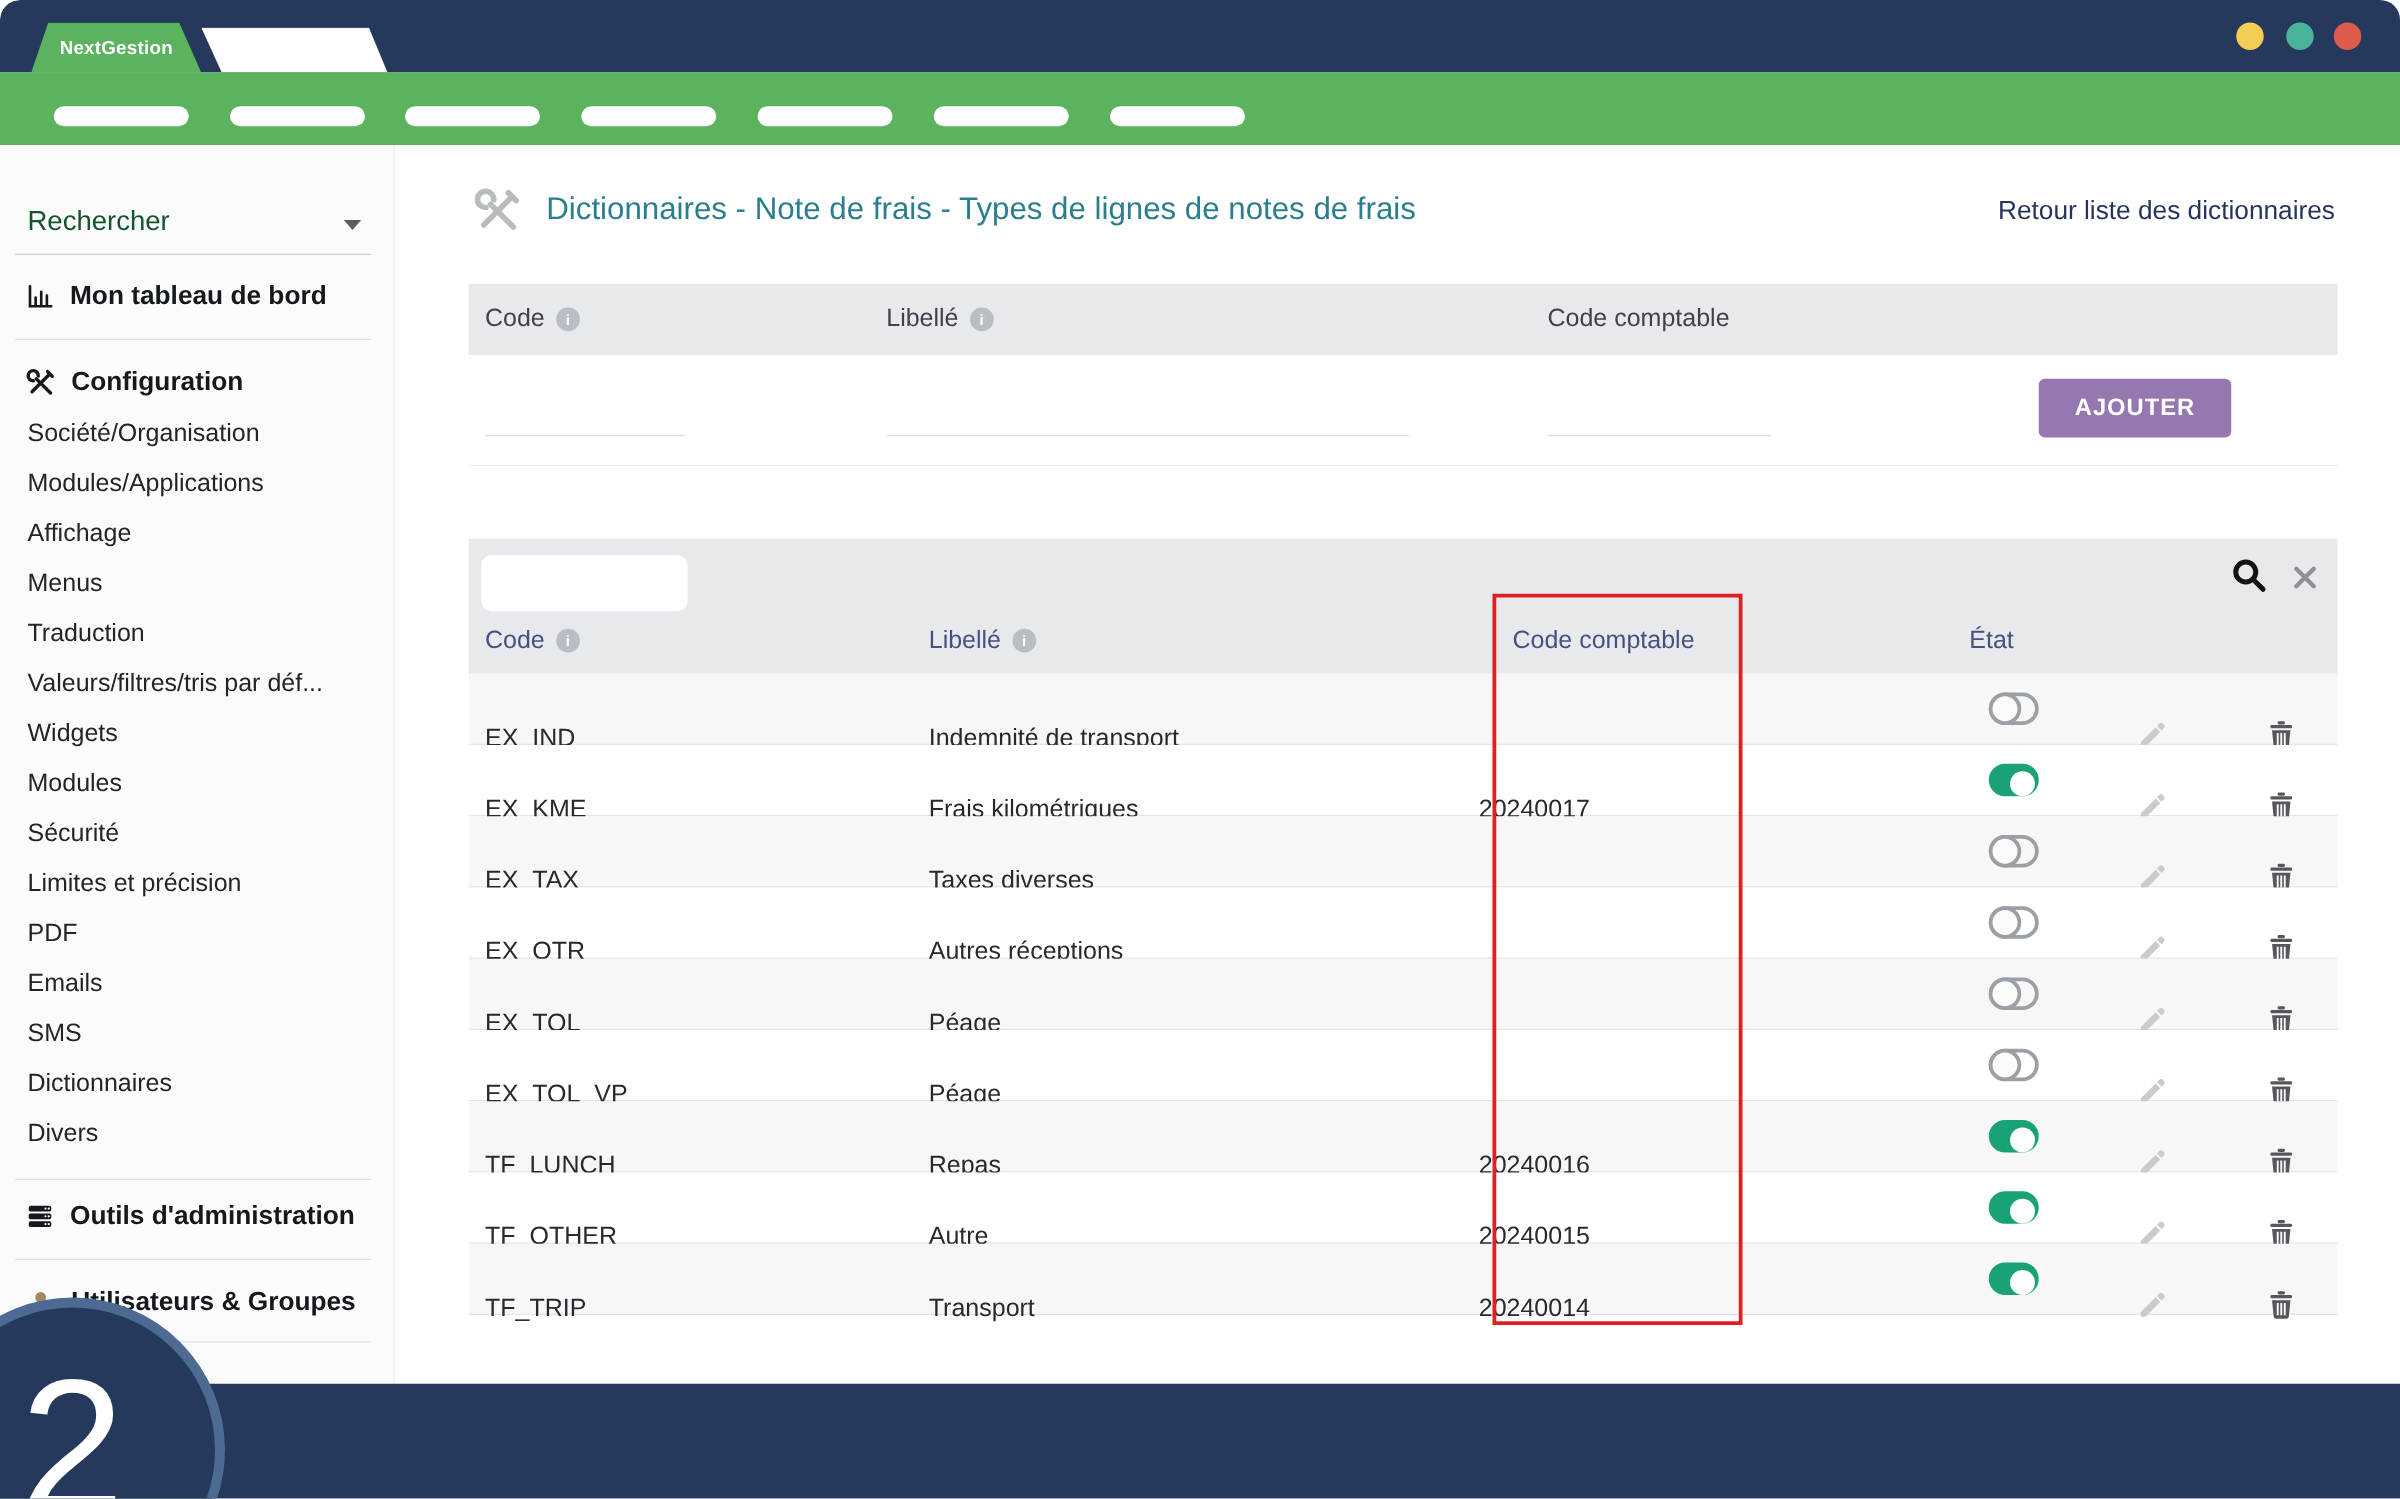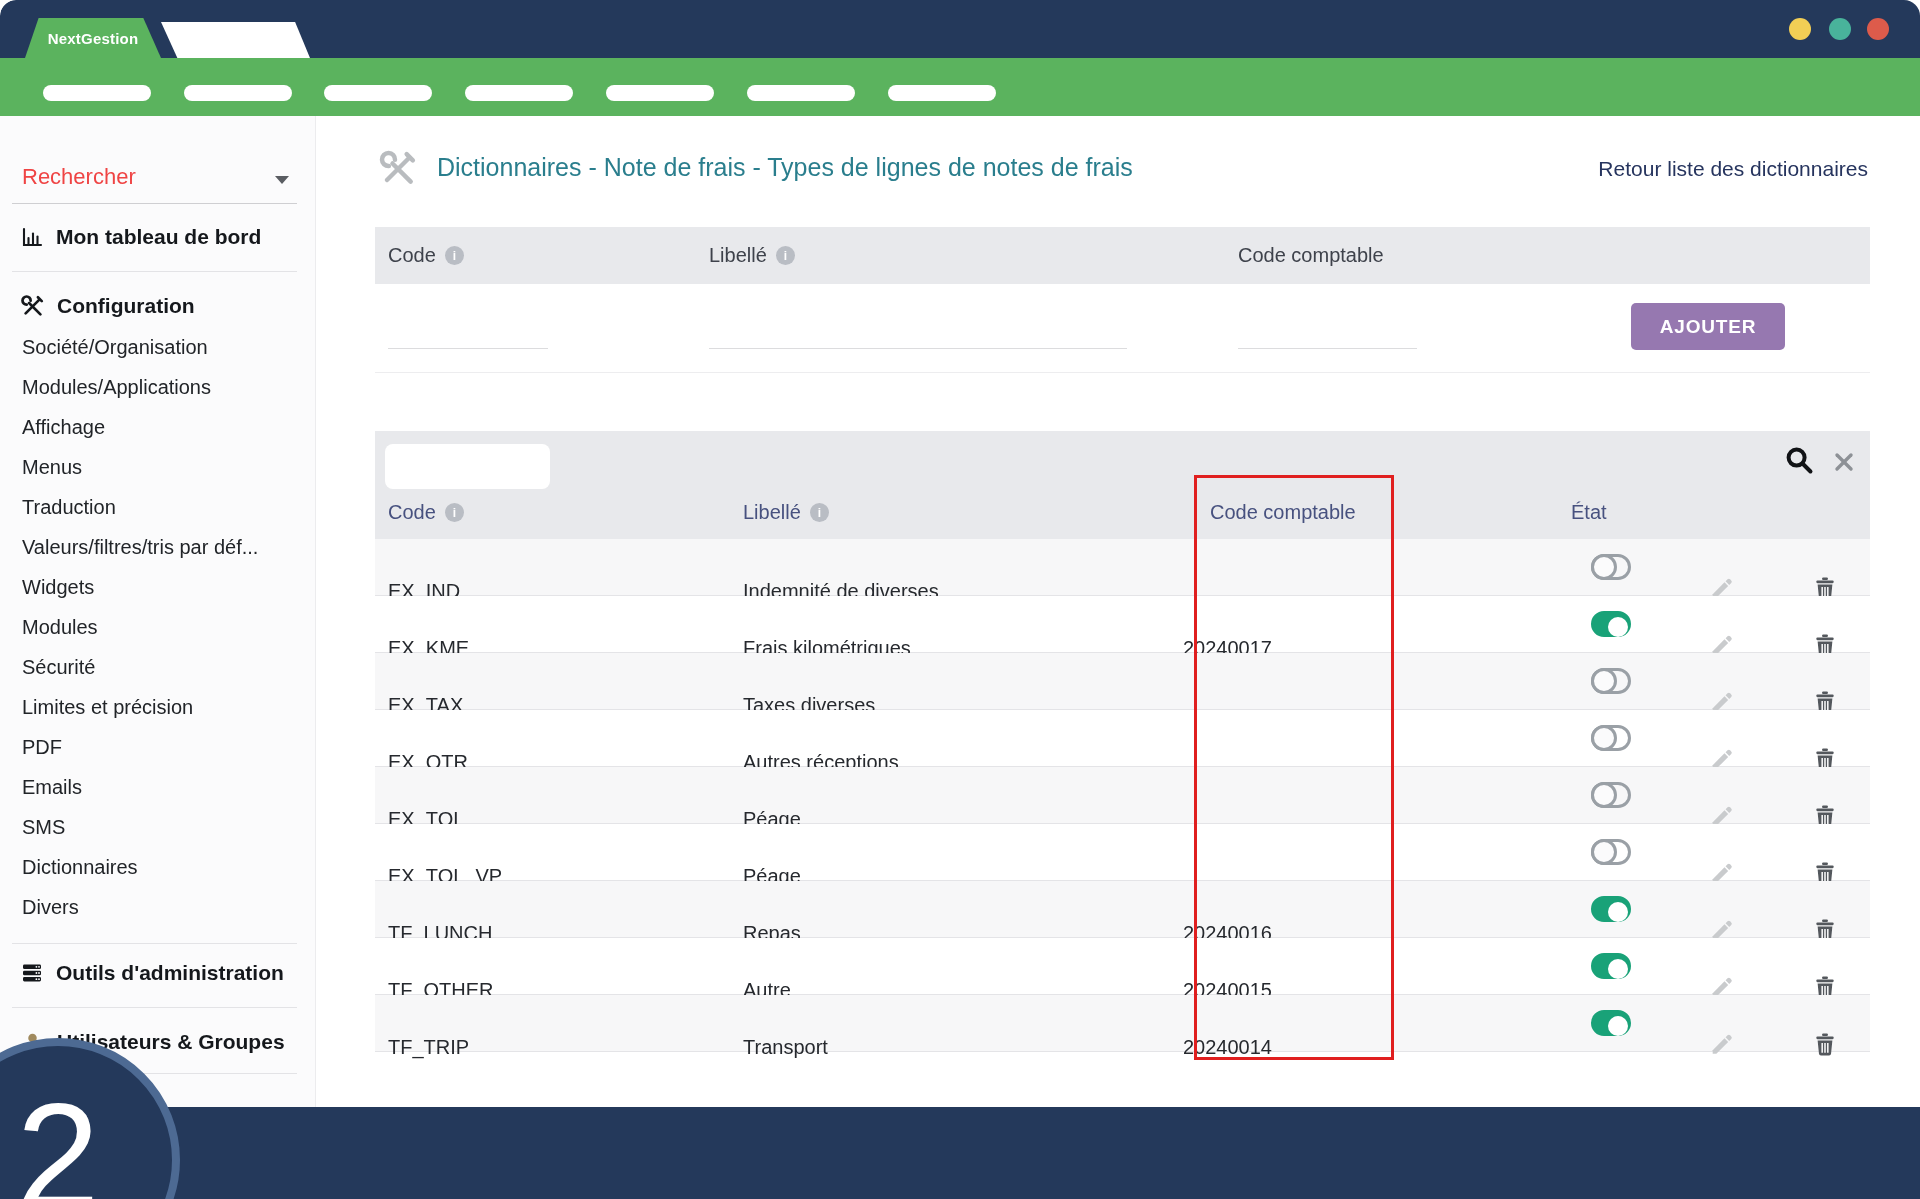--- a/index.html
+++ b/index.html
@@ -18,21 +18,21 @@
   .dot.t{left:1829px;background:#49b39b;}
   .dot.r{left:1867px;background:#dd5b4b;}
 
   
   .greenbar{position:absolute;left:0;top:58px;width:1920px;height:58px;background:#5bb35e;}
   .pill{position:absolute;top:27px;height:16px;width:108px;border-radius:8px;background:#ffffff;}
 
   
   .sidebar{position:absolute;left:0;top:116px;width:315px;height:991px;background:#fbfbfc;border-right:1px solid #ececee;}
   .side-search{position:absolute;left:12px;right:18px;top:24px;height:63px;border-bottom:1px solid #cfcfd2;cursor:pointer;}
-  .side-search .ph{position:absolute;left:10px;top:24px;font-size:22px;color:#ef4444;}
+  .side-search .ph{position:absolute;left:10px;top:24px;font-size:22px;color:#14532d;}
   .caret{position:absolute;right:8px;top:36px;width:0;height:0;border-left:7px solid transparent;border-right:7px solid transparent;border-top:8px solid #5a5d62;}
   .s-bold{position:absolute;left:20px;height:34px;display:flex;align-items:center;gap:12px;font-size:21px;font-weight:700;color:#15181c;cursor:pointer;}
   .s-bold svg{flex:0 0 auto;}
   .s-div{position:absolute;left:12px;right:18px;height:1px;background:#e3e3e6;}
   .config-list{position:absolute;left:22px;top:211px;right:8px;}
   .s-item{height:40px;display:flex;align-items:center;font-size:20px;color:#212428;cursor:pointer;white-space:nowrap;}
 
   
   .badge2{position:absolute;left:-64px;top:1038px;width:244px;height:244px;border-radius:50%;
           background:#24395b;border:8px solid #4d6a93;box-sizing:border-box;z-index:60;
@@ -57,21 +57,21 @@
   .btn-add{position:absolute;left:1256px;top:76px;width:154px;height:47px;background:#9678b0;border:none;border-radius:5px;
            color:#fff;font-size:19px;font-weight:700;letter-spacing:.8px;cursor:pointer;font-family:inherit;}
 
   
   .table-head{position:absolute;left:375px;top:431px;width:1495px;height:108px;background:#e8e9ec;}
   .t-search{position:absolute;left:10px;top:13px;width:165px;height:45px;border:none;border-radius:8px;background:#ffffff;outline:none;font-size:19px;padding:0 10px;box-sizing:border-box;}
   .icon-zoom{position:absolute;left:1408px;top:13px;cursor:pointer;}
   .icon-x{position:absolute;left:1457px;top:19px;cursor:pointer;}
   .t-label{position:absolute;bottom:15px;display:flex;align-items:center;gap:9px;font-size:20px;color:#47517f;}
   .t-code{left:13px;} .t-lib{left:368px;} .t-cpt{left:835px;}
-  .t-etat{left:1196px;width:80px;justify-content:flex-start;}
+  .t-etat{left:1156px;width:80px;justify-content:flex-end;}
 
   .rows{position:absolute;left:375px;top:539px;width:1495px;}
   .row{position:relative;height:57px;border-bottom:1px solid #e4e4e7;box-sizing:border-box;}
   .row:nth-child(odd){background:#f7f7f8;}
   .row:nth-child(even){background:#ffffff;}
   .cell{position:absolute;top:50%;transform:translateY(-50%);font-size:20px;color:#26292e;white-space:nowrap;margin-top:24px;}
   .cc{left:13px;} .cl{left:368px;} .cp{left:808px;}
   .ct{left:1216px;} .ce{left:1334px;} .cd{left:1437px;}
 
   
@@ -260,21 +260,21 @@
     </span>
     <span class="t-label t-etat">
       <span>État</span>
     </span>
   </div>
 
   <div class="rows">
 
     <div class="row">
       <span class="cell cc">EX_IND</span>
-      <span class="cell cl">Indemnité de diverses</span>
+      <span class="cell cl">Indemnité de transport</span>
       <span class="cell cp"></span>
       <span class="toggle ct">
           <span class="knob"></span>
         </span>
       <span class="cell ce"><svg width="26" height="26" viewBox="0 0 24 24">
             <g fill="#c9cbcd">
               <path d="M3.4 17.2 L14.3 6.3 l3.4 3.4 L6.8 20.6 H3.4 Z"></path>
               <path d="M15.3 5.3 l1.8-1.8 a1.7 1.7 0 0 1 2.4 0 l1 1 a1.7 1.7 0 0 1 0 2.4 l-1.8 1.8 Z"></path>
             </g>
           </svg></span>

